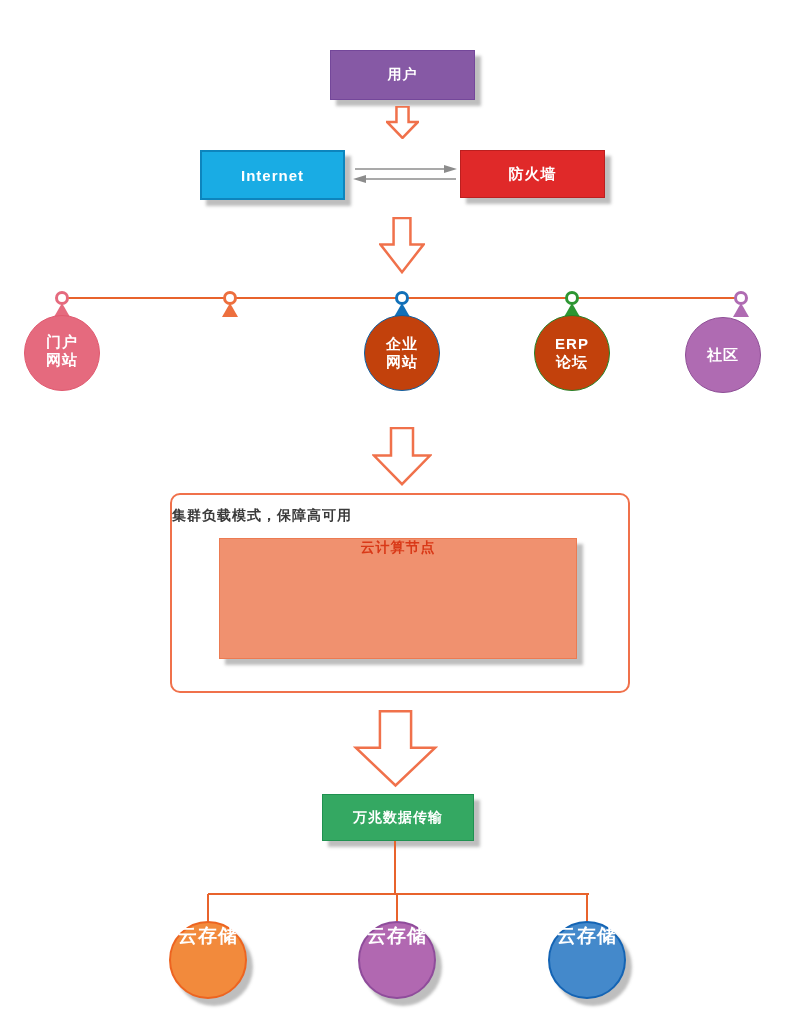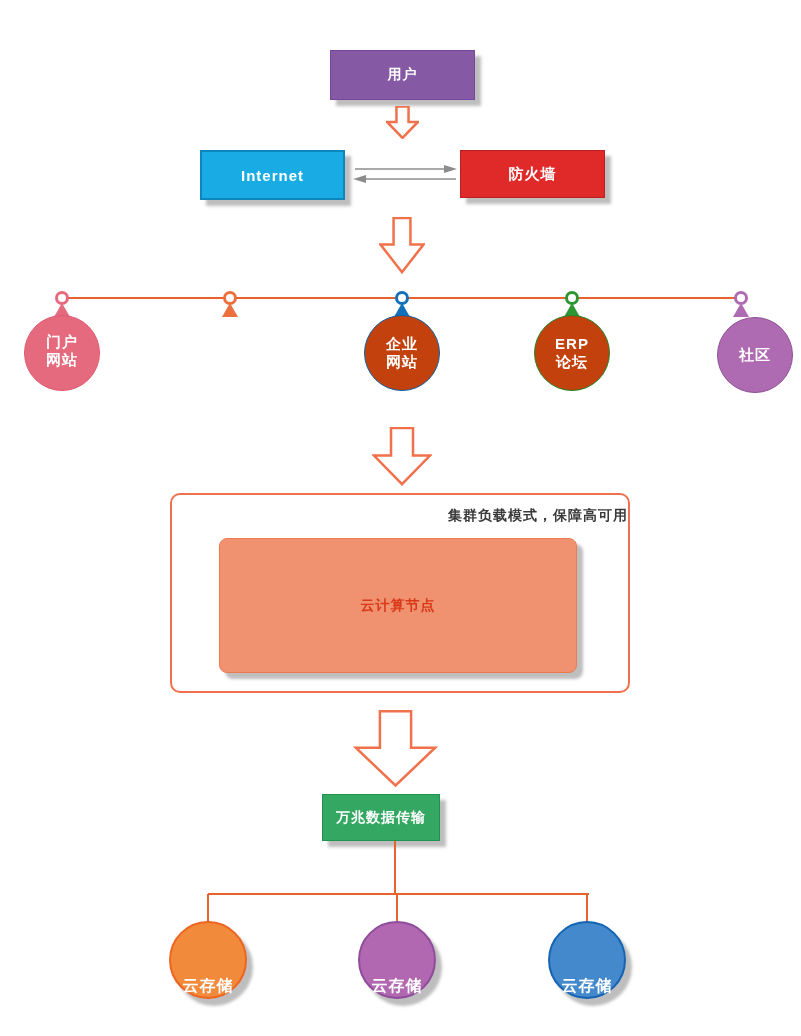--- a/index.html
+++ b/index.html
@@ -9,21 +9,21 @@
   
   .rect-node{
     position:absolute;display:flex;align-items:center;justify-content:center;
     color:#ffffff;font-weight:bold;font-size:14px;letter-spacing:1px;
     box-shadow:6px 6px 3px rgba(110,110,110,0.45);
     box-sizing:border-box;
   }
   .user-box{left:330px;top:50px;width:145px;height:50px;border:1px solid #74479A;}
   .internet-box{left:200px;top:150px;width:145px;height:50px;border:2px solid #0D85BD;font-size:15px;}
   .firewall-box{left:460px;top:150px;width:145px;height:48px;border:1px solid #BC1F1F;font-size:15px;align-items:center;}
-  .transfer-box{left:322px;top:794px;width:118px;height:47px;border:1px solid #1F9150;}
+  .transfer-box{left:322px;top:794px;width:152px;height:47px;border:1px solid #1F9150;}
 
   
   .block-arrow{position:absolute;display:block;}
 
   
   .exchange{position:absolute;left:352px;top:162px;width:106px;height:24px;}
 
   
   .rail{position:absolute;left:62px;top:297px;width:680px;height:2px;background:#E8632C;}
   .ring{position:absolute;top:291px;width:8px;height:8px;background:#ffffff;border:3px solid;border-radius:50%;}
@@ -33,43 +33,43 @@
     display:flex;flex-direction:column;align-items:center;justify-content:center;
     color:#ffffff;font-weight:bold;font-size:15px;line-height:1.2;letter-spacing:1px;
     border:1px solid;box-sizing:border-box;
   }
 
   
   .panel{
     position:absolute;left:170px;top:493px;width:460px;height:200px;box-sizing:border-box;
     border:2px solid #F0714B;border-radius:10px;background:#ffffff;
   }
-  .panel-title{position:absolute;left:0;top:12px;width:100%;text-align:right;
+  .panel-title{position:absolute;left:0;top:12px;width:100%;text-align:left;
     color:#3A3A3A;font-weight:bold;font-size:14px;letter-spacing:1px;}
   .cloud-node{
-    position:absolute;left:47px;top:43px;width:358px;height:135px;box-sizing:border-box;
-    border:1px solid #EC7B52;border-radius:8px;
-    display:flex;align-items:center;justify-content:center;
+    position:absolute;left:47px;top:43px;width:358px;height:121px;box-sizing:border-box;
+    border:1px solid #EC7B52;border-radius:0;
+    display:flex;justify-content:center;
     font-weight:bold;font-size:14px;letter-spacing:1px;
     box-shadow:6px 6px 3px rgba(110,110,110,0.45);
   }
 
   
   .conn{position:absolute;background:#E8632C;}
   .conn-v1{left:394px;top:841px;width:2px;height:53px;}
   .conn-h{left:208px;top:893px;width:381px;height:2px;}
   .conn-d1{left:207px;top:894px;width:2px;height:28px;}
   .conn-d2{left:396px;top:894px;width:2px;height:28px;}
   .conn-d3{left:586px;top:894px;width:2px;height:28px;}
 
   
   .storage{
     position:absolute;top:921px;width:78px;height:78px;border-radius:50%;box-sizing:border-box;
-    display:flex;align-items:flex-end;justify-content:center;
-    color:#ffffff;font-weight:bold;font-size:16px;letter-spacing:1px;
+    display:flex;align-items:flex-start;justify-content:center;
+    color:#ffffff;font-weight:bold;font-size:19px;letter-spacing:1px;
     border:2px solid;box-shadow:6px 7px 3px rgba(110,110,110,0.45);
   }
   .storage-1{left:169px;}
   .storage-2{left:358px;}
   .storage-3{left:548px;}
 </style>
 </head>
 <body>
 
 <div class="stage">
@@ -122,21 +122,21 @@
 
   <span class="ring" style="left: 565px; border-color: rgb(45, 150, 50);"></span>
   <span class="tip" style="left: 564px; border-bottom-color: rgb(45, 150, 50);"></span>
   <div class="balloon" style="left: 534px; background-color: #c2410c; border-color: rgb(37, 131, 41);">
     <span>ERP</span>
     <span>论坛</span>
   </div>
 
   <span class="ring" style="left: 734px; border-color: rgb(175, 107, 178);"></span>
   <span class="tip" style="left: 733px; border-bottom-color: rgb(175, 107, 178);"></span>
-  <div class="balloon" style="left: 717px; top: 317px; background-color: rgb(175, 107, 178); border-color: rgb(142, 79, 150);">
+  <div class="balloon" style="left: 685px; top: 317px; background-color: rgb(175, 107, 178); border-color: rgb(142, 79, 150);">
     <span>社区</span>
   </div>
 
   <svg class="block-arrow" style="left:372px;top:427px;width:60px;height:59px" viewBox="0 0 60 62" preserveAspectRatio="none">
     <path d="M19 1 H41 V30 H58 L30 60 L2 30 H19 Z" fill="#FFFFFF" stroke="#F0714B" stroke-width="2.5" vector-effect="non-scaling-stroke"></path>
   </svg>
 
   <div class="panel">
     <div class="panel-title">集群负载模式，保障高可用</div>
     <div class="cloud-node" style="background-color: rgb(240, 145, 111); color: rgb(217, 57, 24);">

